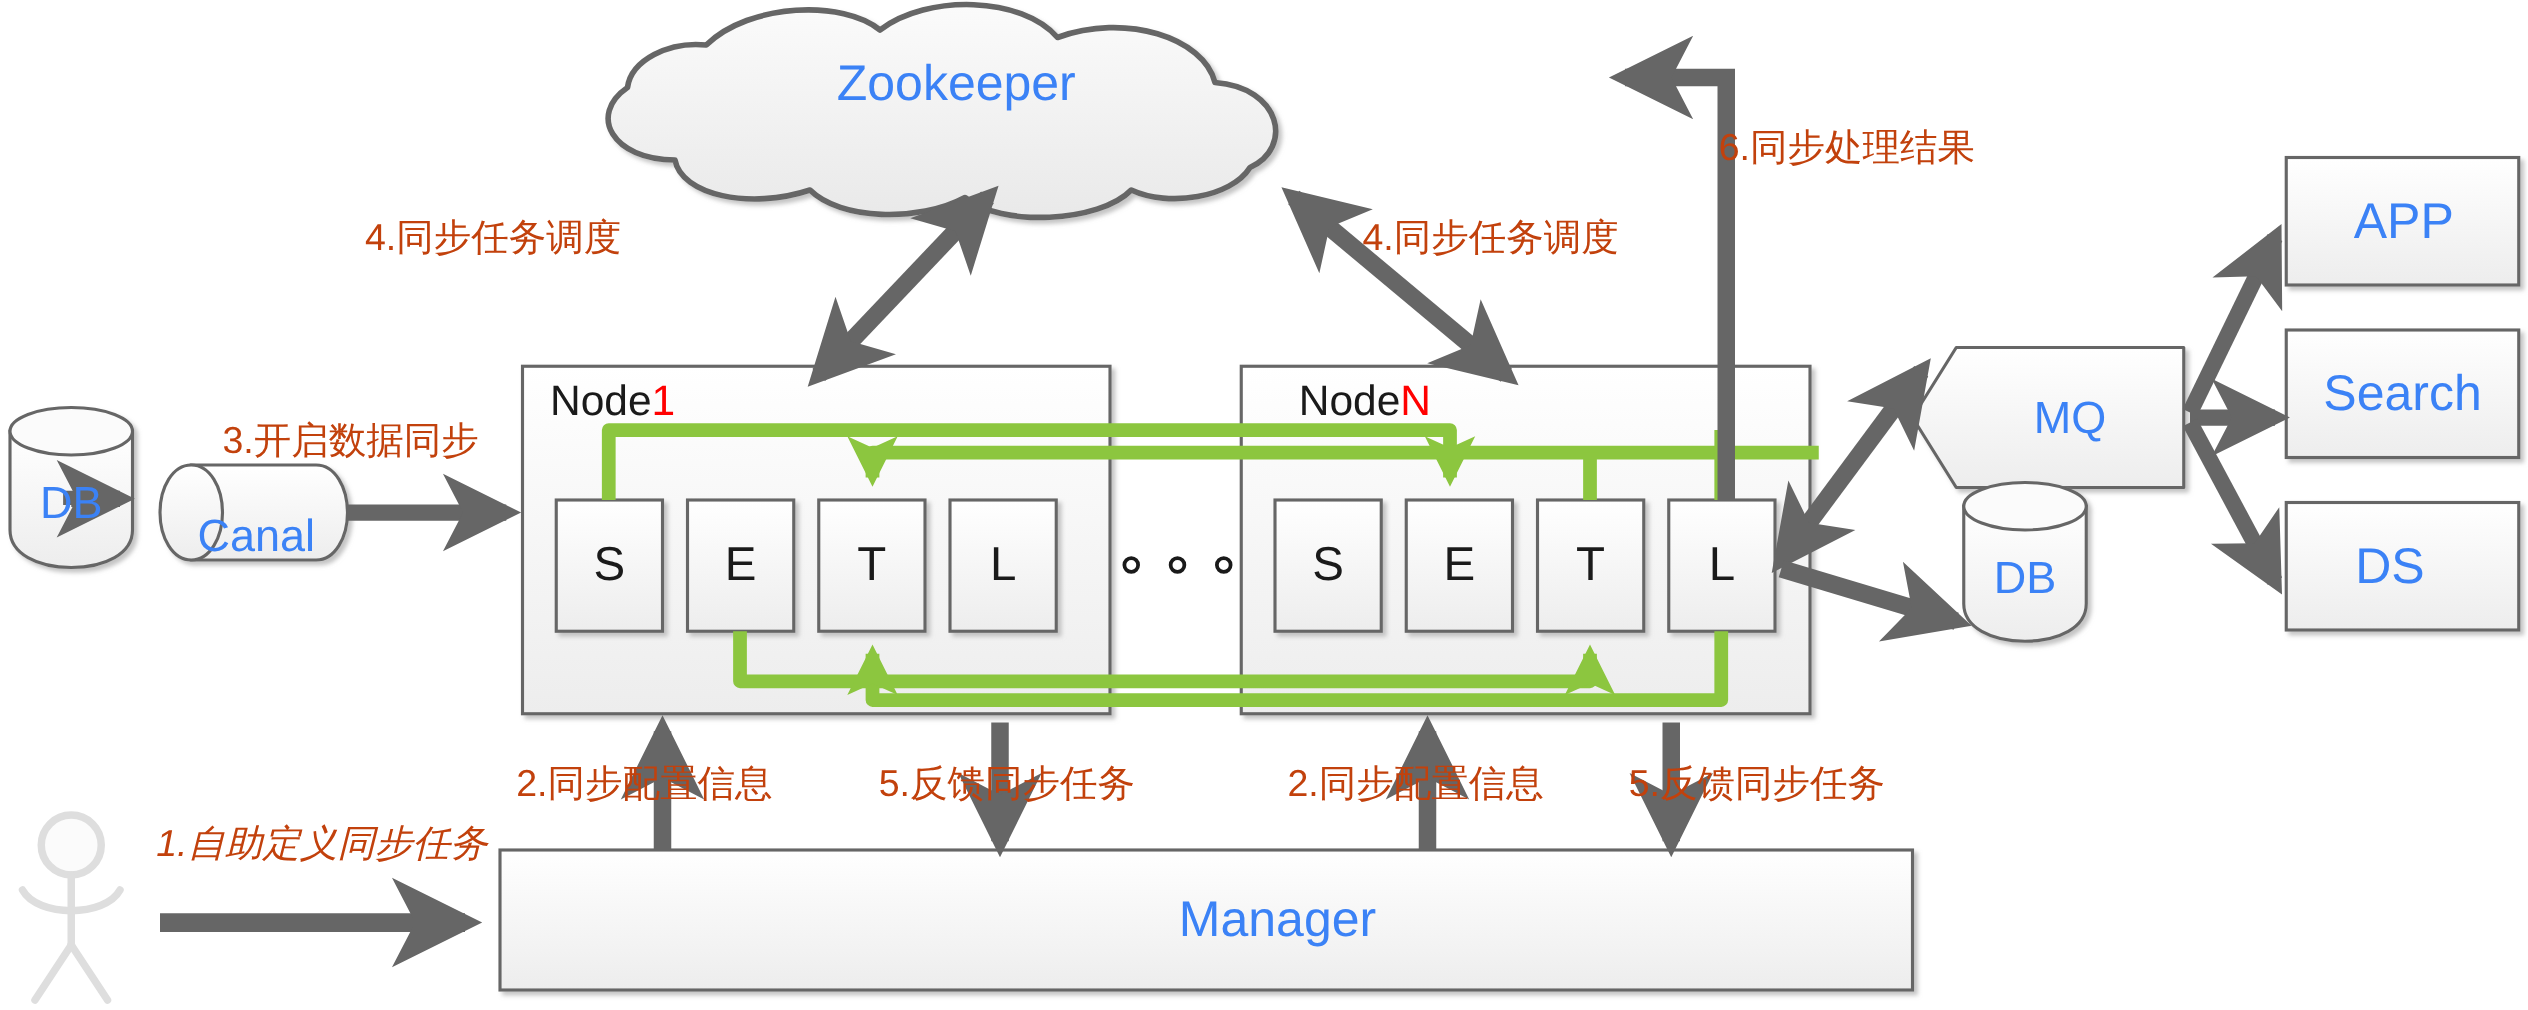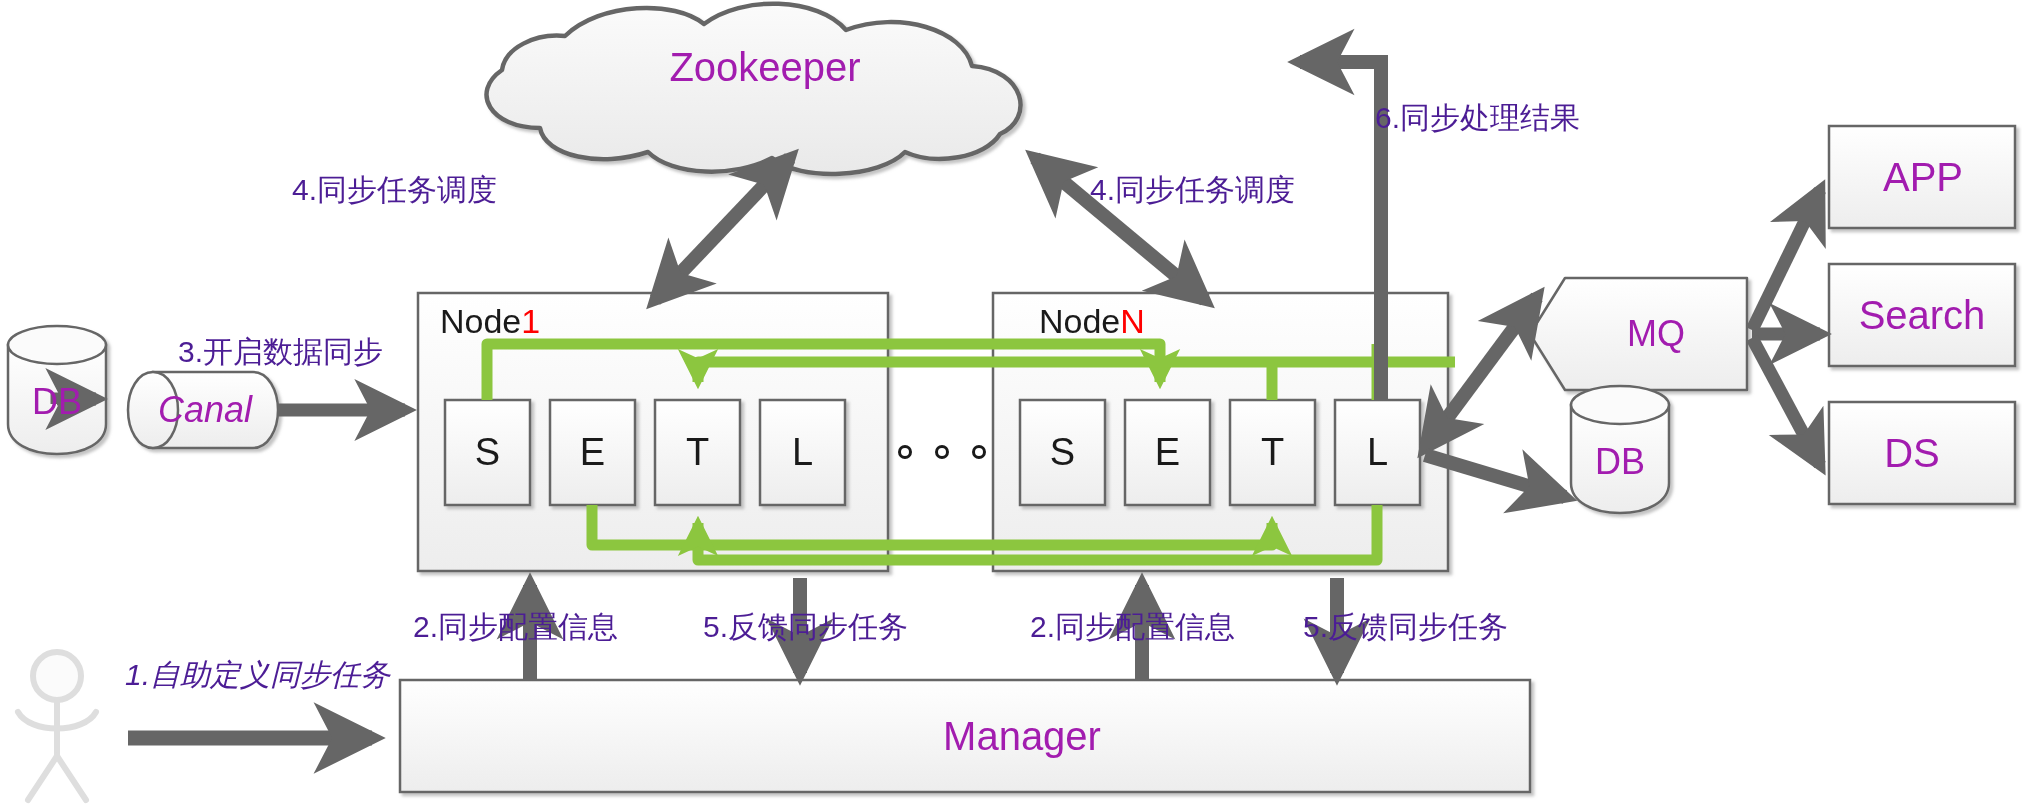--- a/index.html
+++ b/index.html
@@ -1,21 +1,21 @@
 <!DOCTYPE html>
 <html><head>
 <meta charset="utf-8">
 <style>
   html,body{margin:0;padding:0;background:#ffffff;}
   body{width:2022px;height:808px;font-family:"Liberation Sans","DejaVu Sans",sans-serif;overflow:hidden;}
   #stage{position:relative;width:2022px;height:808px;}
   svg#canvas{position:absolute;left:0;top:0;width:2022px;height:808px;}
-  .lbl{position:absolute;color:#4c1d95;font-size:30px;font-family:"Liberation Sans","DejaVu Sans",sans-serif;white-space:nowrap;}
+  .lbl{position:absolute;color:#c2410c;font-size:30px;font-family:"Liberation Sans","DejaVu Sans",sans-serif;white-space:nowrap;}
   .shape-text{position:absolute;display:flex;align-items:center;justify-content:center;
-    font-size:36px;color:#a21caf;white-space:nowrap;pointer-events:none;}
+    font-size:36px;color:#3b82f6;white-space:nowrap;pointer-events:none;}
   .node-title{position:absolute;font-size:34px;color:#1a1a1a;white-space:nowrap;}
   .node-title .red{color:#ff0000;}
   .letter{position:absolute;display:flex;align-items:center;justify-content:center;font-size:38px;color:#1a1a1a;}
 </style>
 </head>
 <body>
 
 <div id="stage">
 
 <svg id="canvas" viewBox="0 0 2022 808" xmlns="http://www.w3.org/2000/svg">
@@ -142,21 +142,21 @@
     <path d="M57,756 L86,800"></path>
   </g>
 
   <path d="M128,738 L372,738" fill="none" stroke="#666666" stroke-width="15" marker-end="url(#grayArrow)"></path>
 </svg>
 
 <div class="shape-text" style="left:640px;top:45px;width:250px;height:44px;font-size:40px;">Zookeeper</div>
 
 <div class="shape-text" style="left:8px;top:380px;width:98px;height:44px;">DB</div>
 
-<div class="shape-text" style="left:140px;top:388px;width:130px;height:44px;font-style:italic;">Canal</div>
+<div class="shape-text" style="left:140px;top:407px;width:130px;height:44px;">Canal</div>
 
 <div class="node-title" style="left:440px;top:302px;">
   <span>Node</span><span class="red">1</span>
 </div>
 <div class="node-title" style="left:1039px;top:302px;">
   <span>Node</span><span class="red">N</span>
 </div>
 
 <div class="letter" style="left:445px;top:400px;width:85px;height:105px;">S</div>
 <div class="letter" style="left:550px;top:400px;width:85px;height:105px;">E</div>

